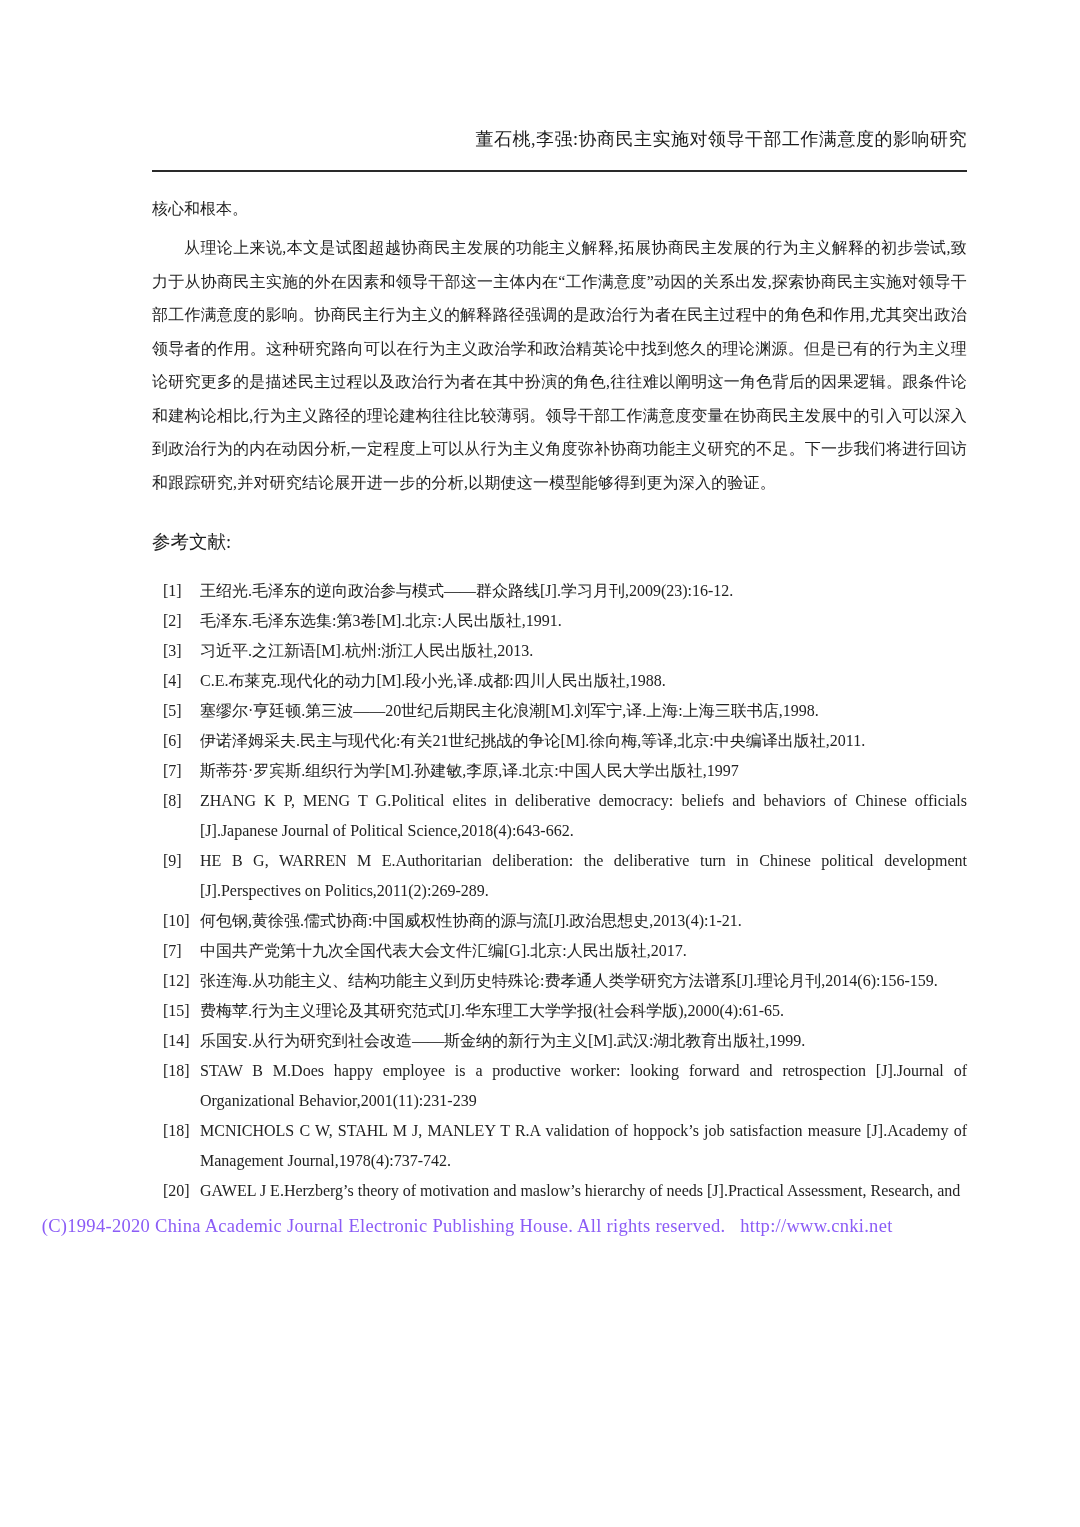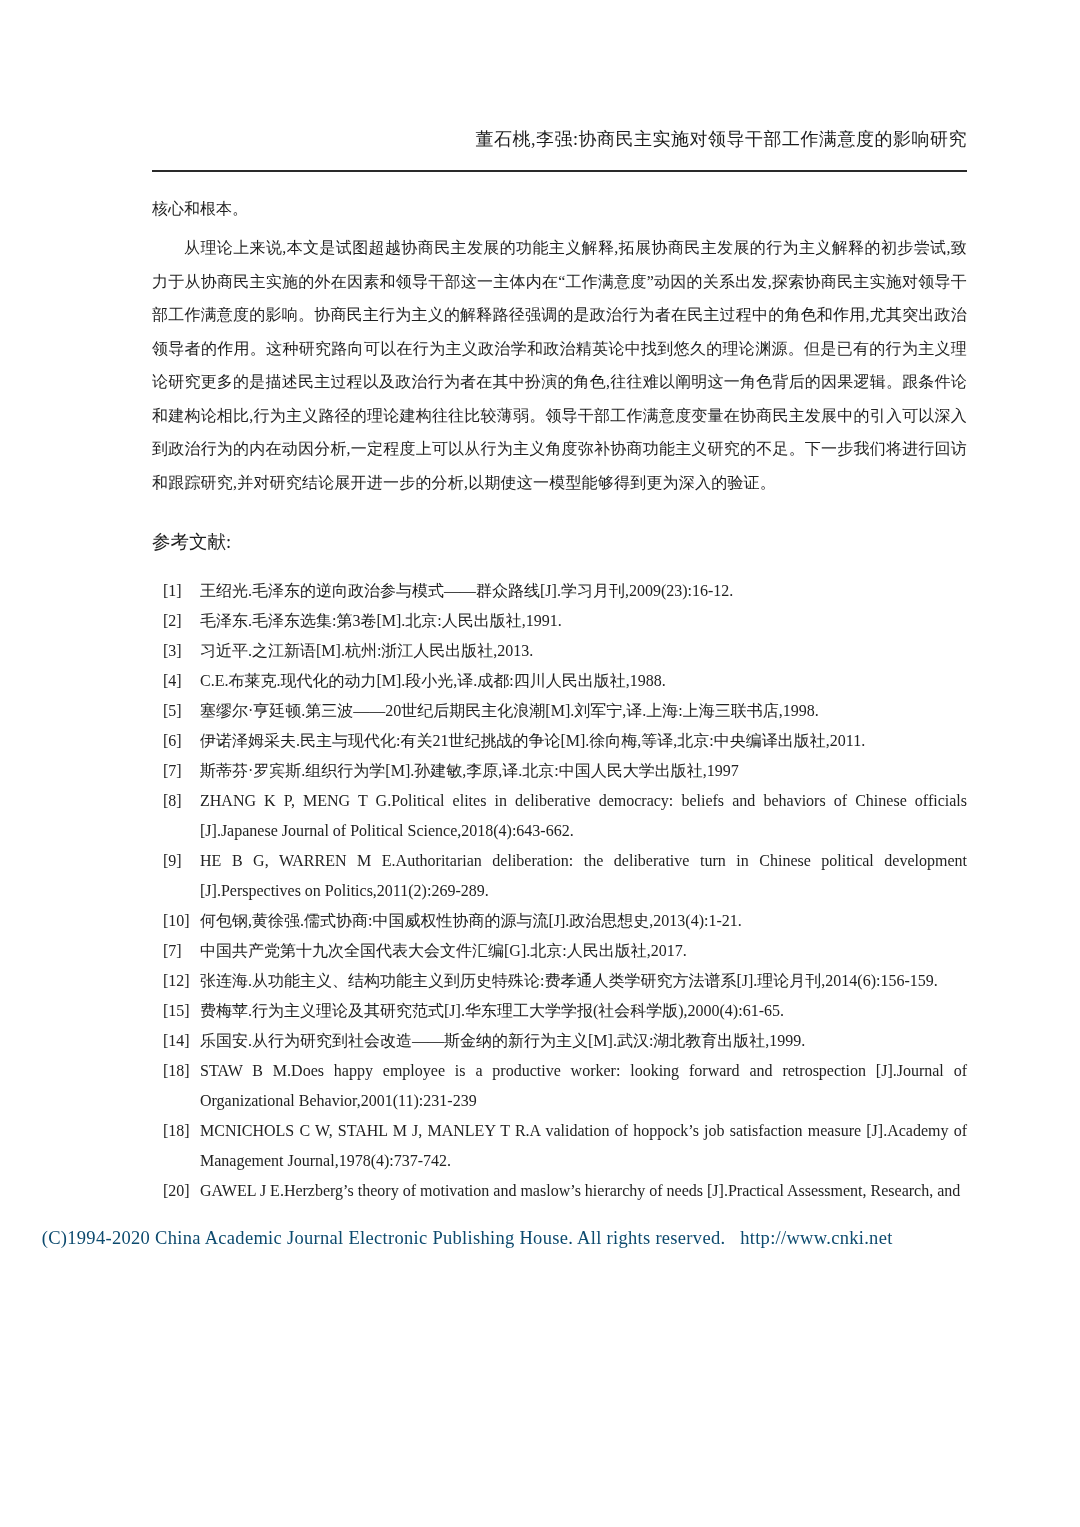--- a/index.html
+++ b/index.html
@@ -72,23 +72,23 @@
   }
   .page-number {
     position:absolute;
     top:1437px; right:104px;
     font-size:14px;
     color:#1f1f1f;
     letter-spacing:2px;
   }
   .footer {
     position:absolute;
-    left:22px; bottom:8px;
+    left:22px; bottom:20px;
     font-size:18.5px;
-    color:#0c4a6e;
+    color:#8b5cf6;
     white-space:pre;
     letter-spacing:0.3px;
   }
 </style>
 </head>
 <body>
 
 <div class="page">
 
   <div class="running-header">董石桃,李强:协商民主实施对领导干部工作满意度的影响研究</div>

